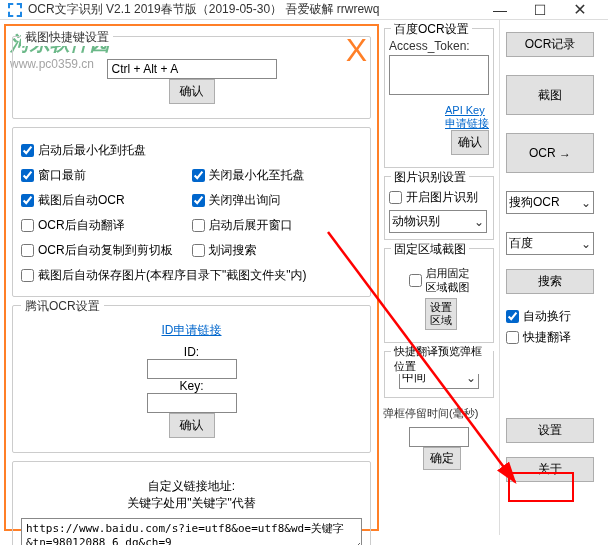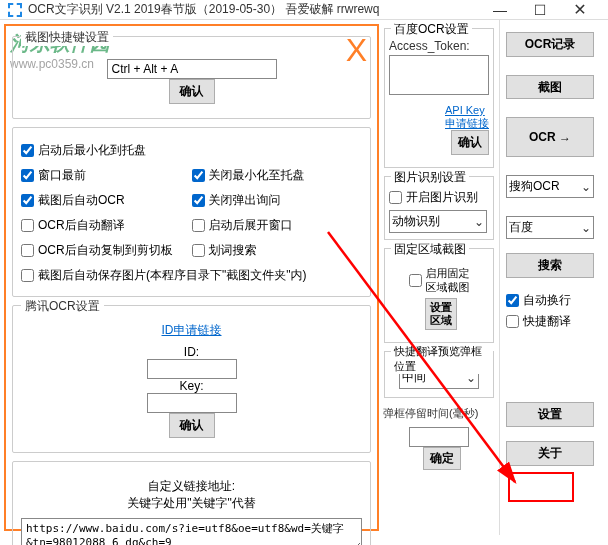--- a/index.html
+++ b/index.html
@@ -12,21 +12,21 @@
 .main { display: flex; height: 515px; position: relative; }
 .settings-panel { position: relative; width: 375px; border: 2px solid #ff7f27; margin: 4px 0 4px 4px; padding: 6px; }
 .watermark { position: absolute; top: 4px; left: 4px; opacity: 0.6; pointer-events: none; }
 .watermark .logo { font-size: 20px; font-weight: bold; color: #0a8a3a; font-style: italic; }
 .watermark .url { font-size: 12px; color: #666; }
 .close-x { position: absolute; top: 6px; right: 10px; color: #ff7f27; font-size: 32px; font-weight: normal; cursor: pointer; font-family: Arial; }
 .section { border: 1px solid #ccc; border-radius: 2px; margin: 8px 0; padding: 10px 8px 8px; position: relative; }
 .section-title { position: absolute; top: -8px; left: 8px; background: #fff; padding: 0 4px; font-size: 12px; color: #333; }
 .row { display: flex; align-items: center; margin: 6px 0; flex-direction: column; }
 .input-text { border: 1px solid #888; padding: 2px 4px; font-size: 12px; background: #fff; }
-.btn { background: #e1e1e1; border: 1px solid #adadad; padding: 3px 10px; font-size: 12px; cursor: pointer; font-weight: bold; }
+.btn { background: #e1e1e1; border: 1px solid #adadad; padding: 3px 10px; font-size: 12px; cursor: pointer; }
 .chk { display: flex; align-items: center; margin: 4px 0; }
 .chk input { margin-right: 4px; width: 13px; height: 13px; accent-color: #0066cc; }
 .cols { display: flex; flex-wrap: wrap; }
 .cols .chk { width: 50%; }
 .cols .chk.full { width: 100%; }
 .link { color: #0066cc; text-decoration: underline; cursor: pointer; }
 .mid-panel { width: 120px; padding: 8px 4px; position: relative; }
 .right-panel { width: 100px; padding: 8px 6px; border-left: 1px solid #ddd; }
 .right-panel .btn, .right-panel .sel { width: 88px; margin: 4px 0; }
 .sel { border: 1px solid #888; padding: 2px 2px; font-size: 12px; background: #fff; display: flex; align-items: center; justify-content: space-between; }
@@ -183,21 +183,21 @@
     </div>
     <span class="lbl" style="font-size:11px">弹框停留时间(毫秒)</span>
     <div class="row">
       <input class="input-text" style="width: 60px;">
       <button class="btn" style="margin-left:6px;padding:2px 6px">确定</button>
     </div>
   </div>
 
   <div class="right-panel">
     <button class="btn">OCR记录</button>
-    <button class="btn" style="height:24px;margin-top:14px">截图</button>
+    <button class="btn" style="height:40px;margin-top:14px">截图</button>
     <button class="btn" style="height:40px;margin-top:14px">OCR   →</button>
     <div class="sel" style="margin-top:14px">
         <span>搜狗OCR</span>
       </div>
     <div class="sel" style="margin-top:18px">
         <span>百度</span>
       </div>
     <button class="btn" style="margin-top:10px">搜索</button>
     <label class="chk" style="margin-top:10px">
         <input type="checkbox" checked="" style="">

